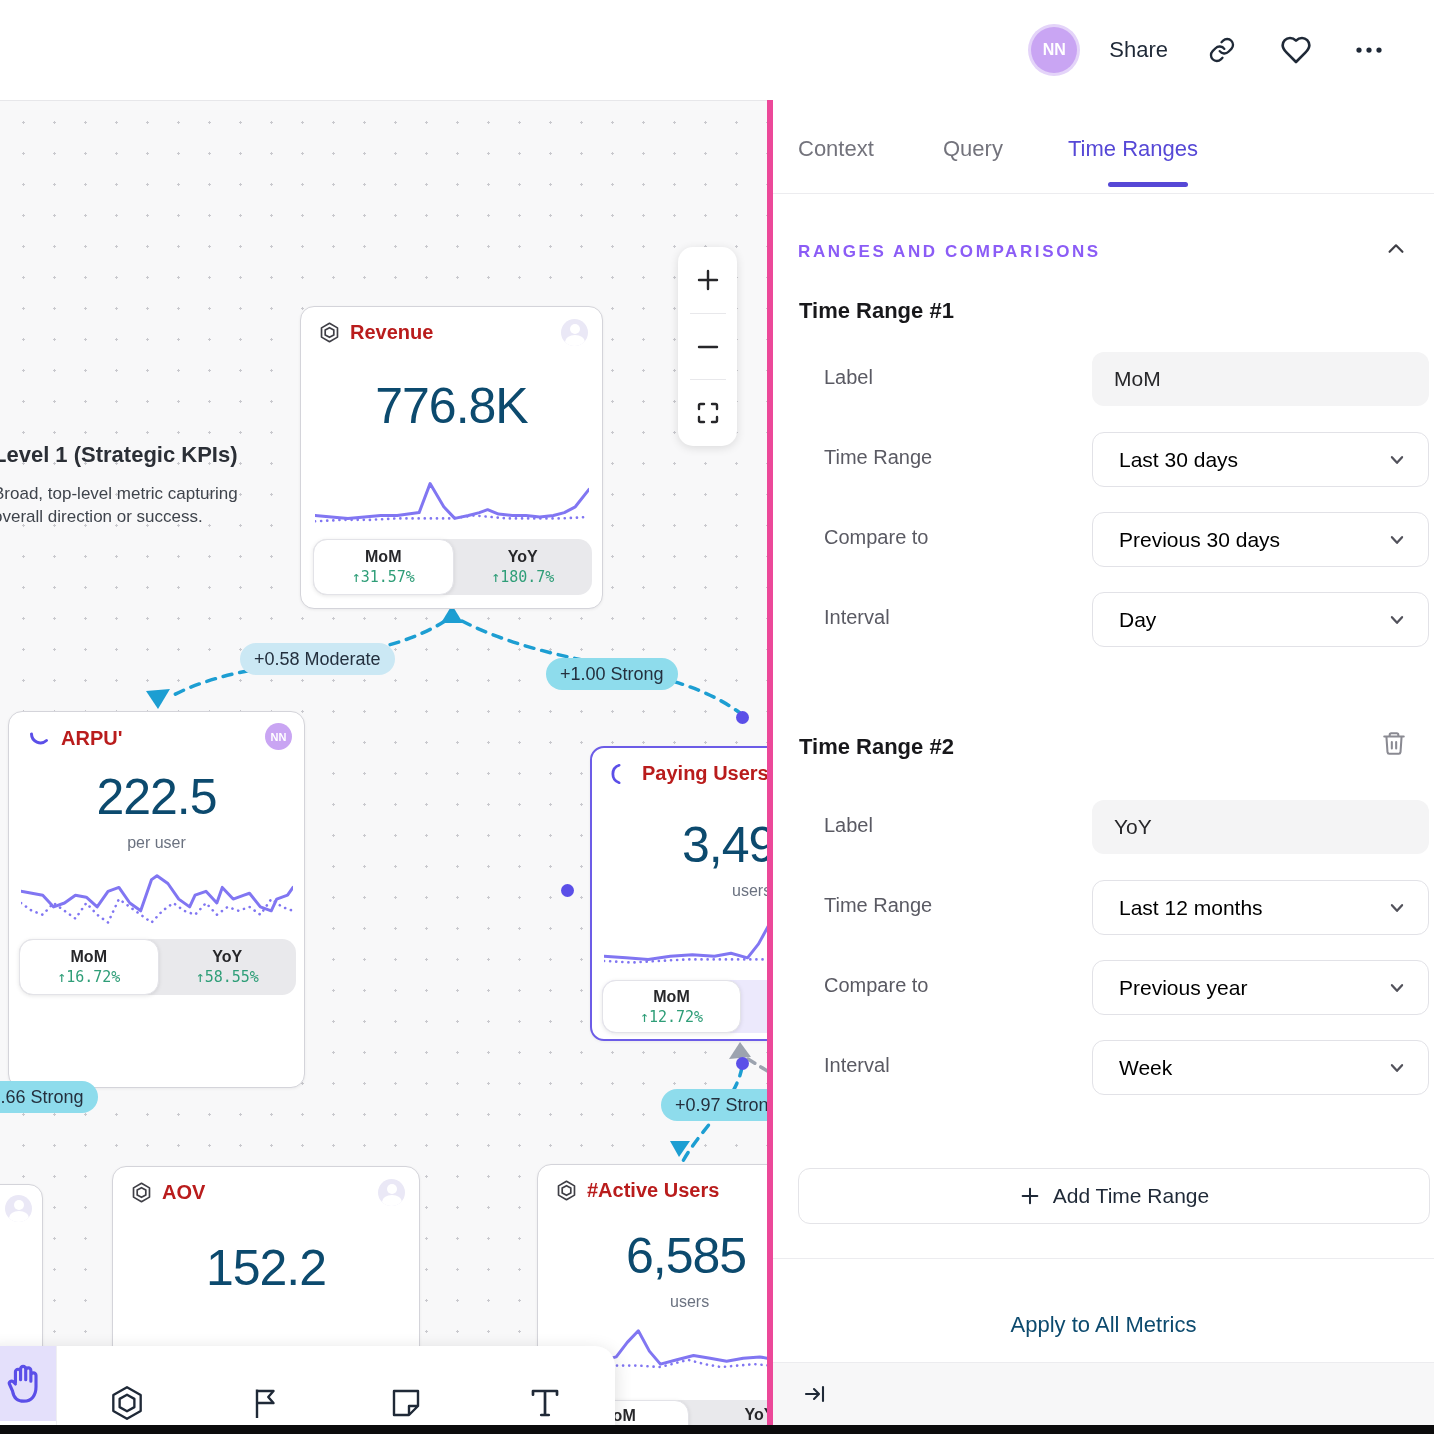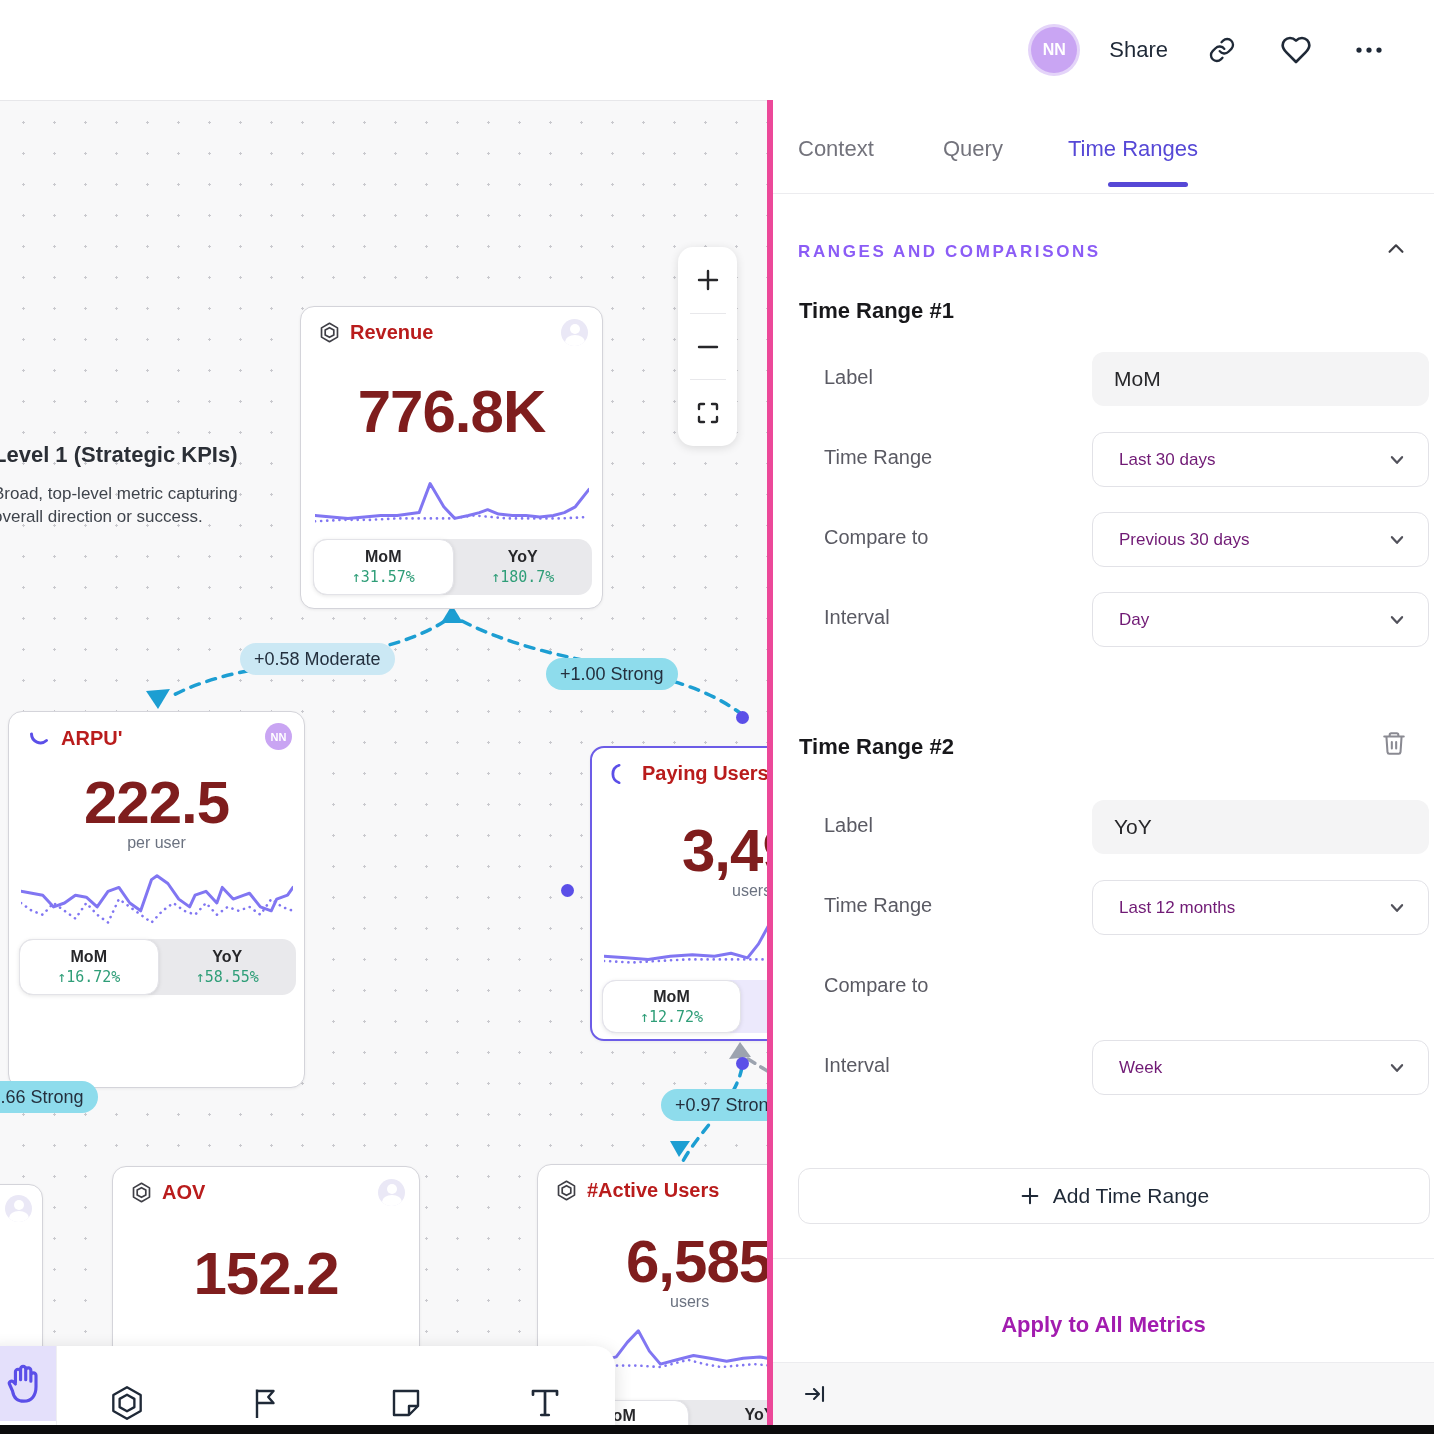--- a/index.html
+++ b/index.html
@@ -12,21 +12,21 @@
   #canvas { left:0; top:100px; width:767px; height:1334px; overflow:hidden;
     background-color:#f8f8f9;
     background-image:radial-gradient(#c9c9ce 1.3px, transparent 1.4px);
     background-size:31px 31px; background-position:8px 6px;
     border-top:1px solid #e7e7ea; }
 
   .card { position:absolute; background:#fff; border:1.5px solid #d4d4da; border-radius:14px;
     box-shadow:0 1px 3px rgba(0,0,0,.06); }
   .card-head { position:absolute; left:18px; top:14px; display:flex; align-items:center; gap:10px; }
   .card-title { font-size:20px; font-weight:bold; color:#b91c1c; }
-  .big-num { position:absolute; left:0; right:0; text-align:center; font-size:60px; font-weight:bold; color:#7f1d1d; letter-spacing:-1px; }
+  .big-num { position:absolute; left:0; right:0; text-align:center; font-size:50px; font-weight:normal; color:#0c4a6e; letter-spacing:-1px; }
   .unit { position:absolute; left:0; right:0; text-align:center; font-size:16px; color:#6b7280; }
   .spark { position:absolute; }
   .toggle-wrap { position:absolute; background:#e9e9ec; border-radius:14px; display:flex; }
   .toggle-seg { flex:1; display:flex; flex-direction:column; align-items:center; justify-content:center; gap:2px; }
   .toggle-pill { background:#fff; border:1px solid #e3e3e8; border-radius:14px; box-shadow:0 1px 4px rgba(0,0,0,.10); }
   .tg-label { font-size:16px; font-weight:bold; color:#27272a; }
   .tg-delta { font-family:"DejaVu Sans Mono", monospace; font-size:15px; color:#2f9e78; }
   .ghost-avatar { width:27px; height:27px; border-radius:50%; background:#eae8f6; position:absolute; overflow:hidden; }
   .ghost-avatar::before { content:""; position:absolute; left:8.5px; top:5px; width:10px; height:10px; border-radius:50%; background:#fff; }
   .ghost-avatar::after { content:""; position:absolute; left:3.5px; top:16px; width:20px; height:14px; border-radius:50%; background:#fff; }
@@ -66,27 +66,27 @@
   .tab.active { color:#5648d6; font-weight:500; }
   #tab-underline { position:absolute; top:82px; height:5px; width:80px; border-radius:3px; background:#5648d6; }
 
   .sect-head { position:absolute; font-size:17px; font-weight:bold; letter-spacing:2.6px; color:#8b5cf6; }
   .tr-title { position:absolute; font-size:22px; font-weight:bold; color:#18181b; }
   .field-label { position:absolute; left:51px; font-size:20px; color:#5a5a63; }
   .field-input { position:absolute; left:319px; width:337px; height:54px; background:#f4f4f5; border:none;
     border-radius:12px; font-size:21px; color:#27272a; padding:0 22px; font-family:"Liberation Sans",sans-serif; }
   .field-select { position:absolute; left:319px; width:337px; height:55px; background:#fff; border:1px solid #e2e2e7;
     border-radius:12px; display:flex; align-items:center; padding:0 22px 0 26px; cursor:pointer; }
-  .sel-value { flex:1; font-size:17px; font-weight:500; color:#701a75; }
+  .sel-value { flex:1; font-size:21px; font-weight:500; color:#000000; }
 
   #add-btn { position:absolute; left:25px; top:1068px; width:632px; height:56px; background:#fff;
     border:1.5px solid #e4e4e8; border-radius:12px; display:flex; align-items:center; justify-content:center;
     gap:12px; font-size:21px; font-weight:500; color:#1f2937; cursor:pointer; }
   .hdiv { position:absolute; left:0; width:667px; height:1px; background:#ececef; }
-  #apply { position:absolute; left:0; top:1212px; width:100%; text-align:center; font-size:22px; font-weight:bold; color:#a21caf; cursor:pointer; }
+  #apply { position:absolute; left:0; top:1212px; width:100%; text-align:center; font-size:22px; font-weight:normal; color:#0c4a6e; cursor:pointer; }
   #panel-footer { position:absolute; left:0; top:1262px; width:100%; height:63px; background:#f7f7f8; border-top:1px solid #ececef;
     display:flex; align-items:center; padding-left:30px; }
 
   
   #header { left:0; top:0; width:1434px; height:100px; background:#fff; display:flex; align-items:center; justify-content:flex-end; gap:0; }
   #share-label { font-size:22px; font-weight:500; color:#1f2937; }
   .hicon { display:flex; align-items:center; justify-content:center; cursor:pointer; }
 
   #bottom-strip { left:0; top:1425px; width:1434px; height:9px; background:#0b0b0c; }
   svg { display:block; }
@@ -399,20 +399,26 @@
 
     <div class="field-label" style="top:794px;">Time Range</div>
     <div class="field-select" style="top:780px;">
       <span class="sel-value">Last 12 months</span>
       <svg width="18" height="18" viewBox="0 0 16 16" fill="none" stroke="#52525b" stroke-width="2" stroke-linecap="round" stroke-linejoin="round">
           <polyline points="3.5,5.5 8,10.5 12.5,5.5"></polyline>
         </svg>
     </div>
 
     <div class="field-label" style="top:874px;">Compare to</div>
+    <div class="field-select" style="top:860px;">
+      <span class="sel-value">Previous year</span>
+      <svg width="18" height="18" viewBox="0 0 16 16" fill="none" stroke="#52525b" stroke-width="2" stroke-linecap="round" stroke-linejoin="round">
+          <polyline points="3.5,5.5 8,10.5 12.5,5.5"></polyline>
+        </svg>
+    </div>
 
     <div class="field-label" style="top:954px;">Interval</div>
     <div class="field-select" style="top:940px;">
       <span class="sel-value">Week</span>
       <svg width="18" height="18" viewBox="0 0 16 16" fill="none" stroke="#52525b" stroke-width="2" stroke-linecap="round" stroke-linejoin="round">
           <polyline points="3.5,5.5 8,10.5 12.5,5.5"></polyline>
         </svg>
     </div>
 
     <div id="add-btn">

